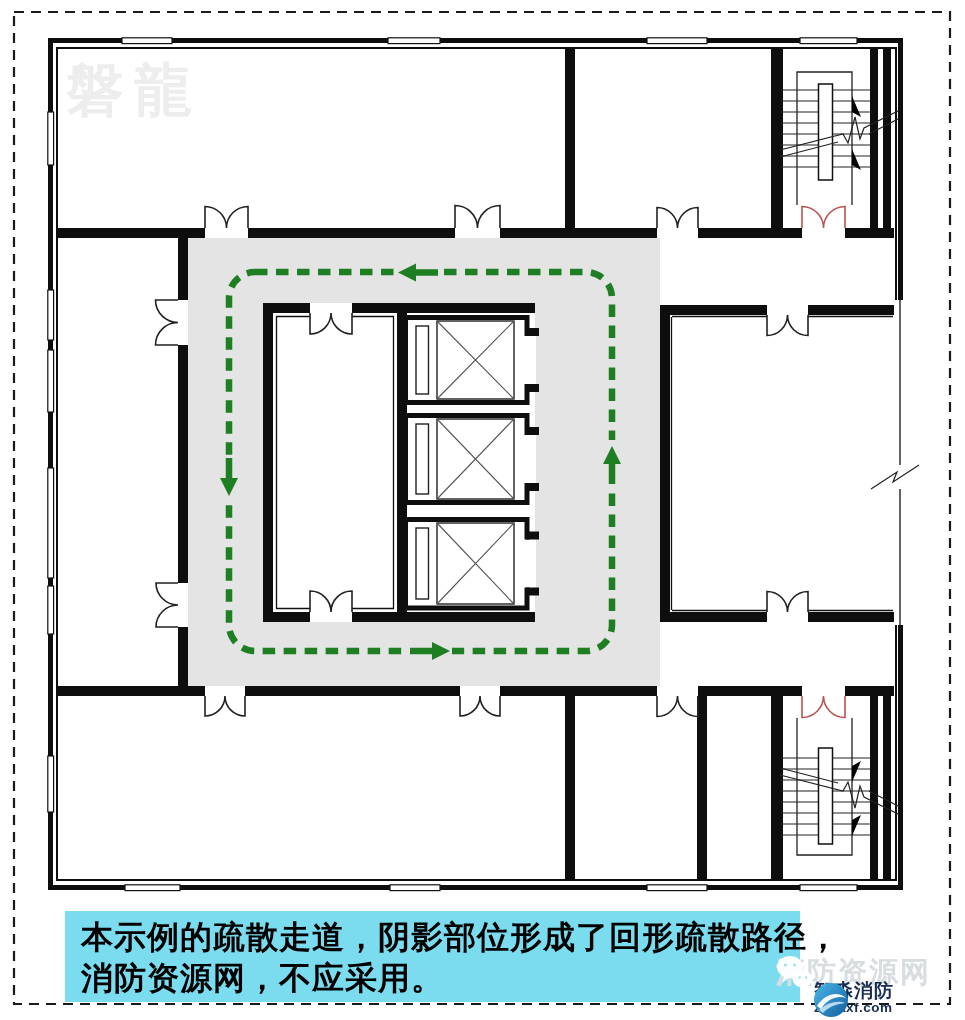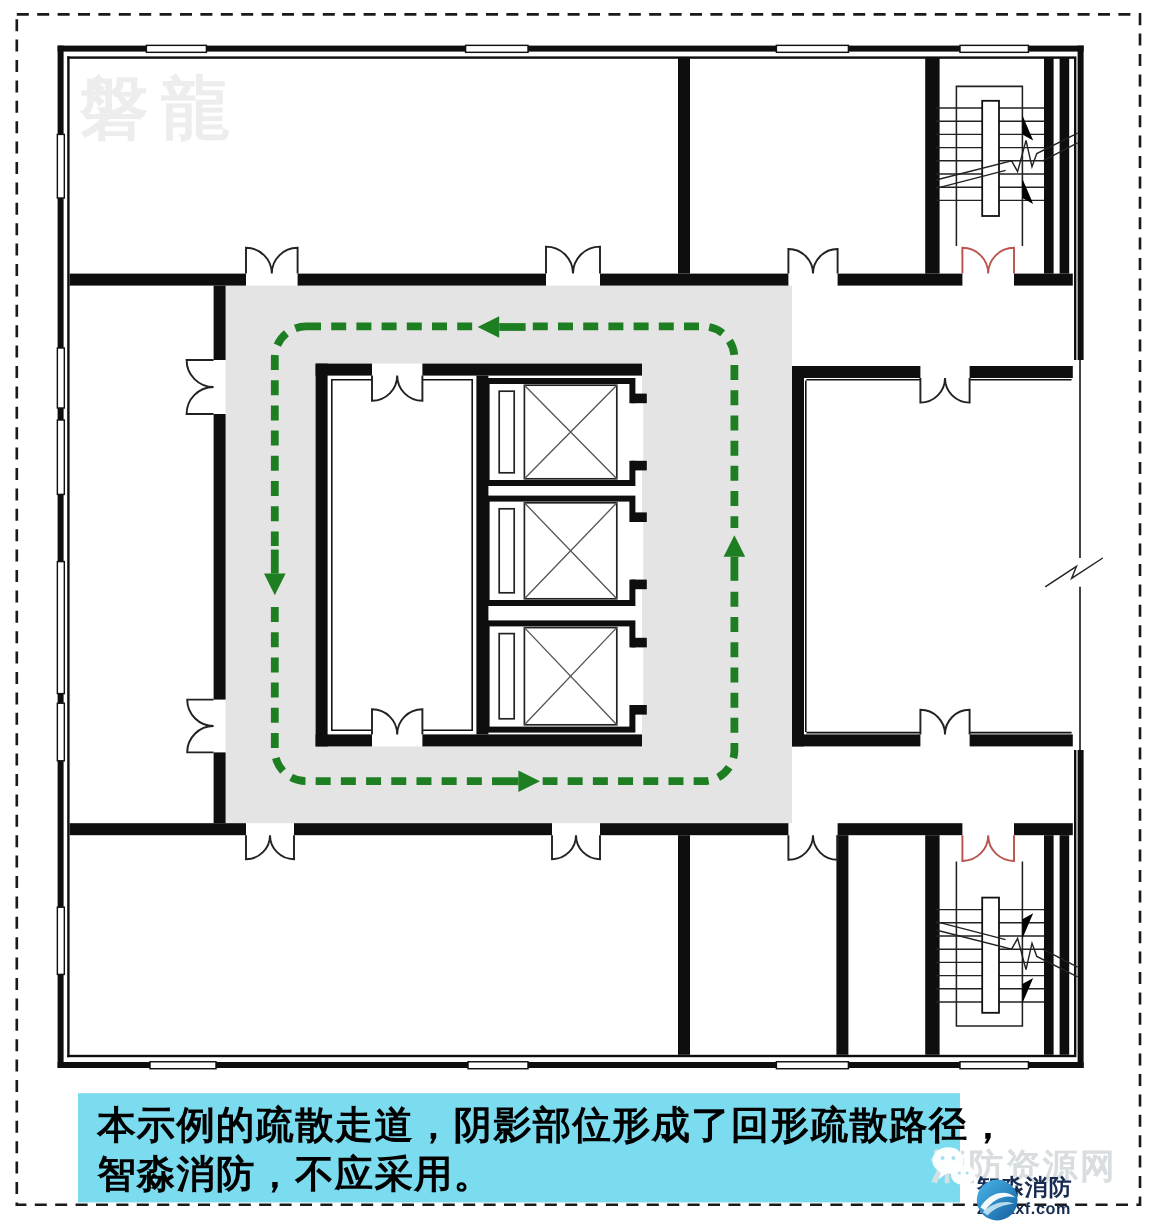--- a/index.html
+++ b/index.html
@@ -223,21 +223,21 @@
       <path d="M437 523 L514 604 M514 523 L437 604" class="diag"></path>
       <rect x="524" y="539.5" width="12" height="48" fill="#ffffff"></rect>
       <rect x="526" y="531.5" width="13" height="8" class="wall"></rect>
       <rect x="526" y="587.5" width="13" height="8" class="wall"></rect>
     </g>
   </g>
 </svg>
 
 <div class="caption">
   <div>本示例的疏散走道，阴影部位形成了回形疏散路径，</div>
-  <div>智淼消防，不应采用。</div>
+  <div>消防资源网，不应采用。</div>
 </div>
 
 <div class="wm-net">
   <svg width="38" height="42" viewBox="0 0 38 42">
     <ellipse cx="14" cy="14" rx="13" ry="11" fill="#ffffff" opacity="0.95"></ellipse>
     <polygon points="8,23 6,30 14,24" fill="#ffffff" opacity="0.95"></polygon>
     <ellipse cx="26.5" cy="26" rx="10" ry="8.5" fill="#ffffff" opacity="0.95"></ellipse>
     <polygon points="32,32 34,38 26,33" fill="#ffffff" opacity="0.95"></polygon>
     <circle cx="9.5" cy="12" r="1.6" fill="#a9dfec"></circle>
     <circle cx="18.5" cy="12" r="1.6" fill="#a9dfec"></circle>

